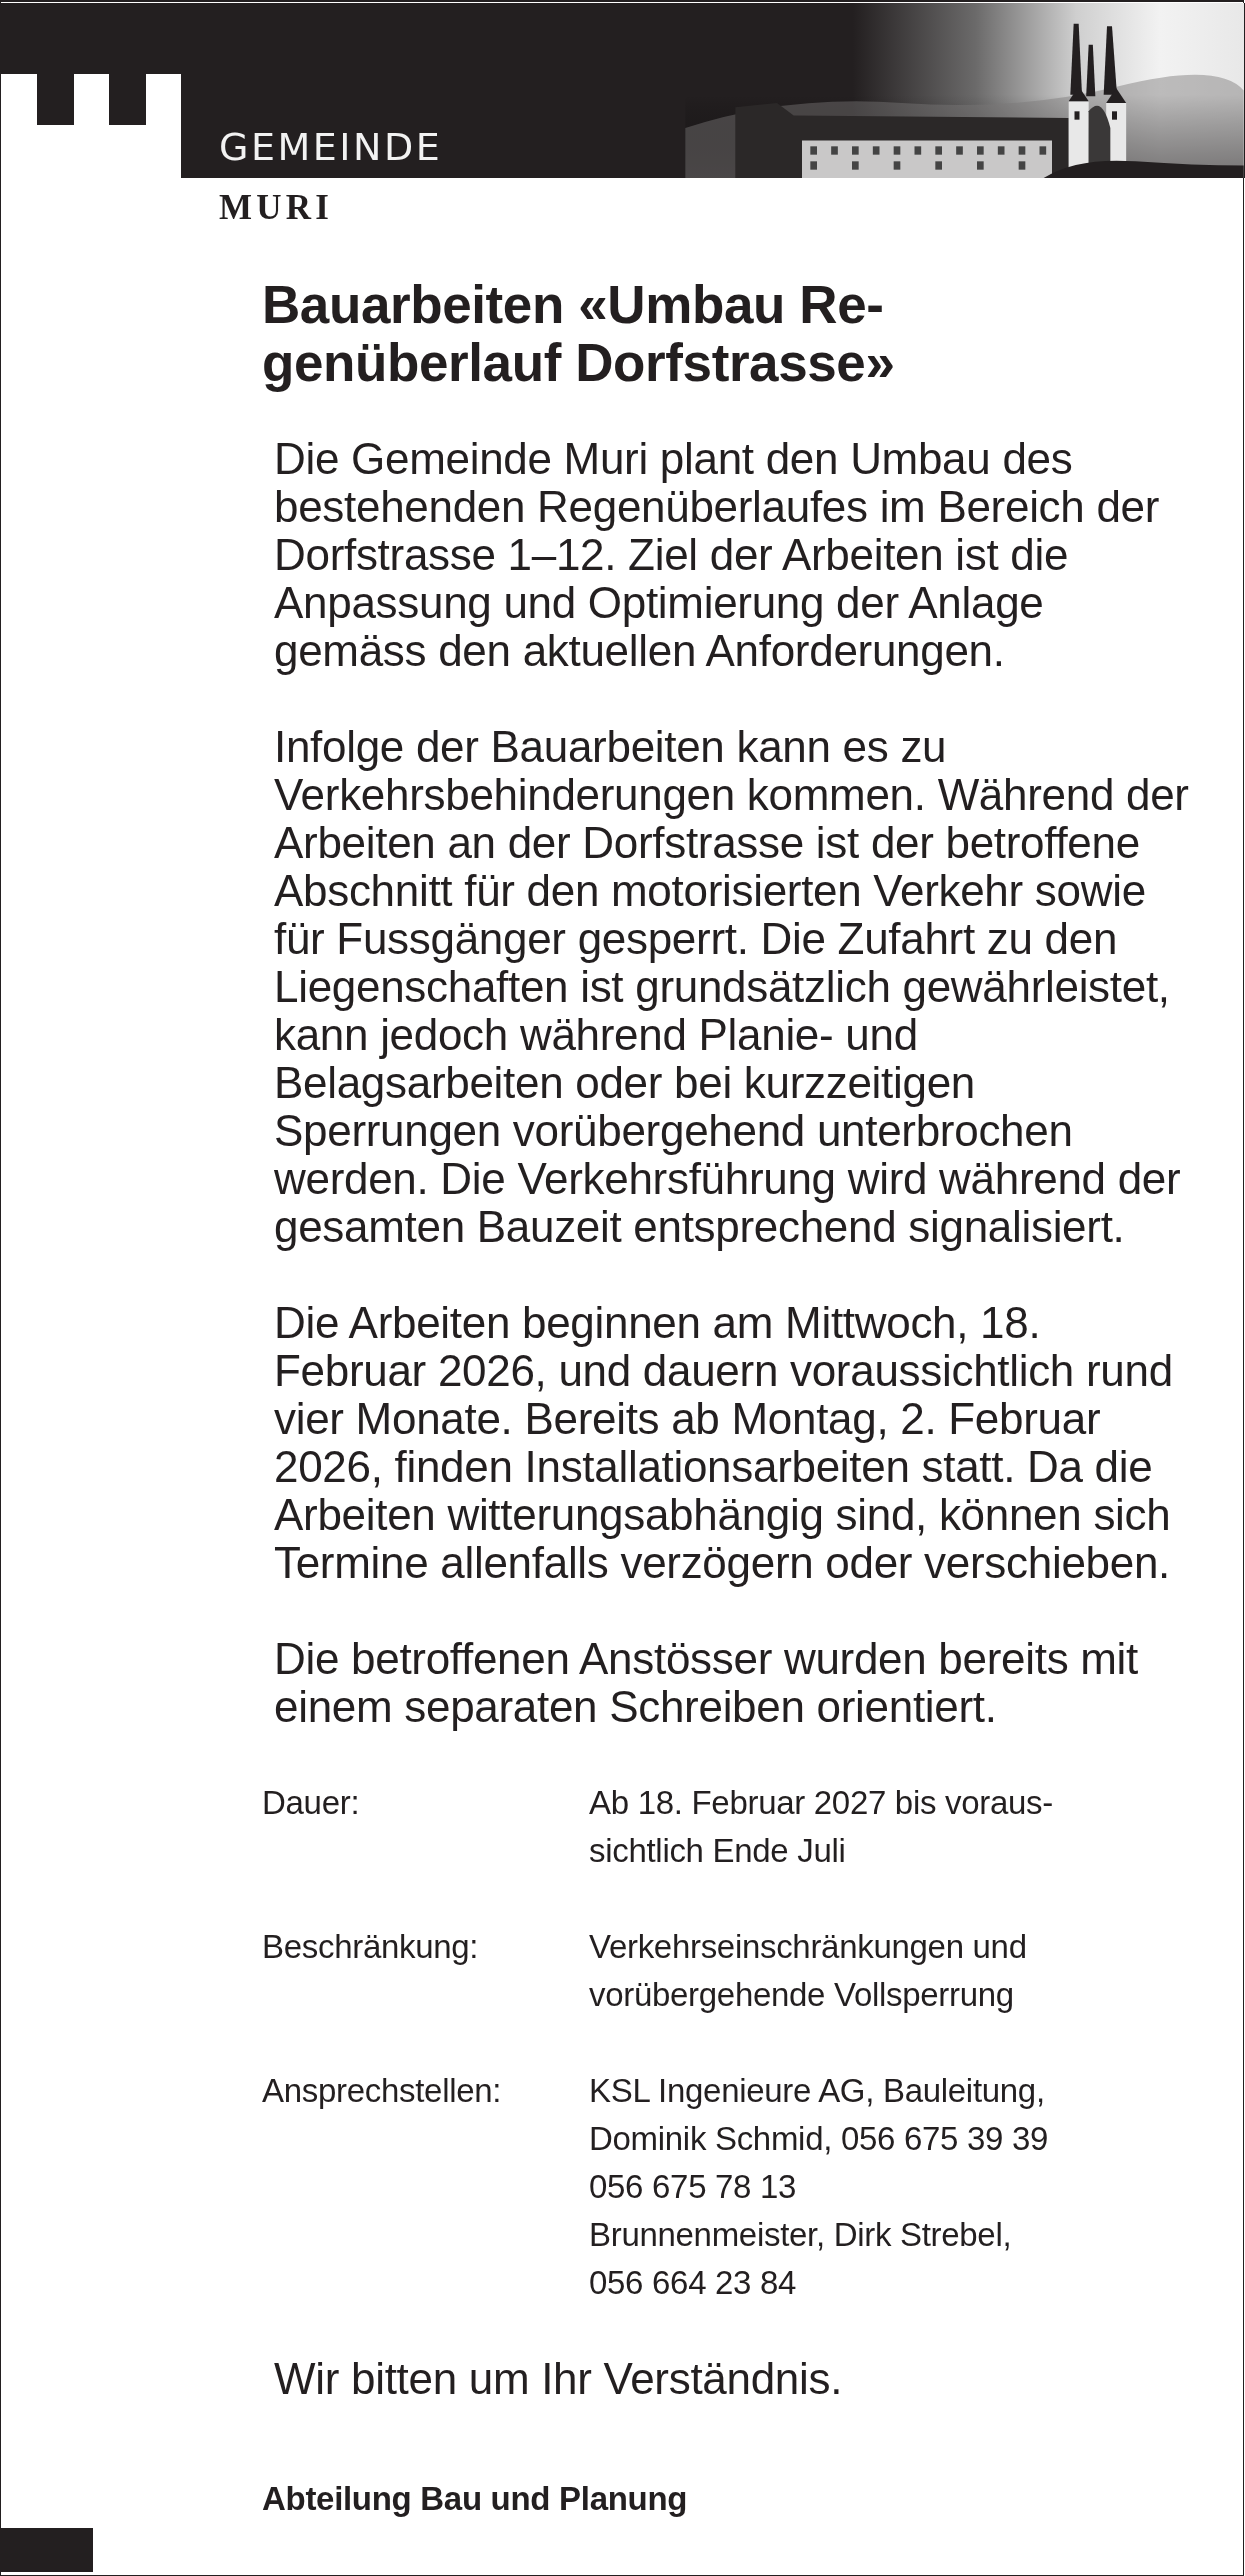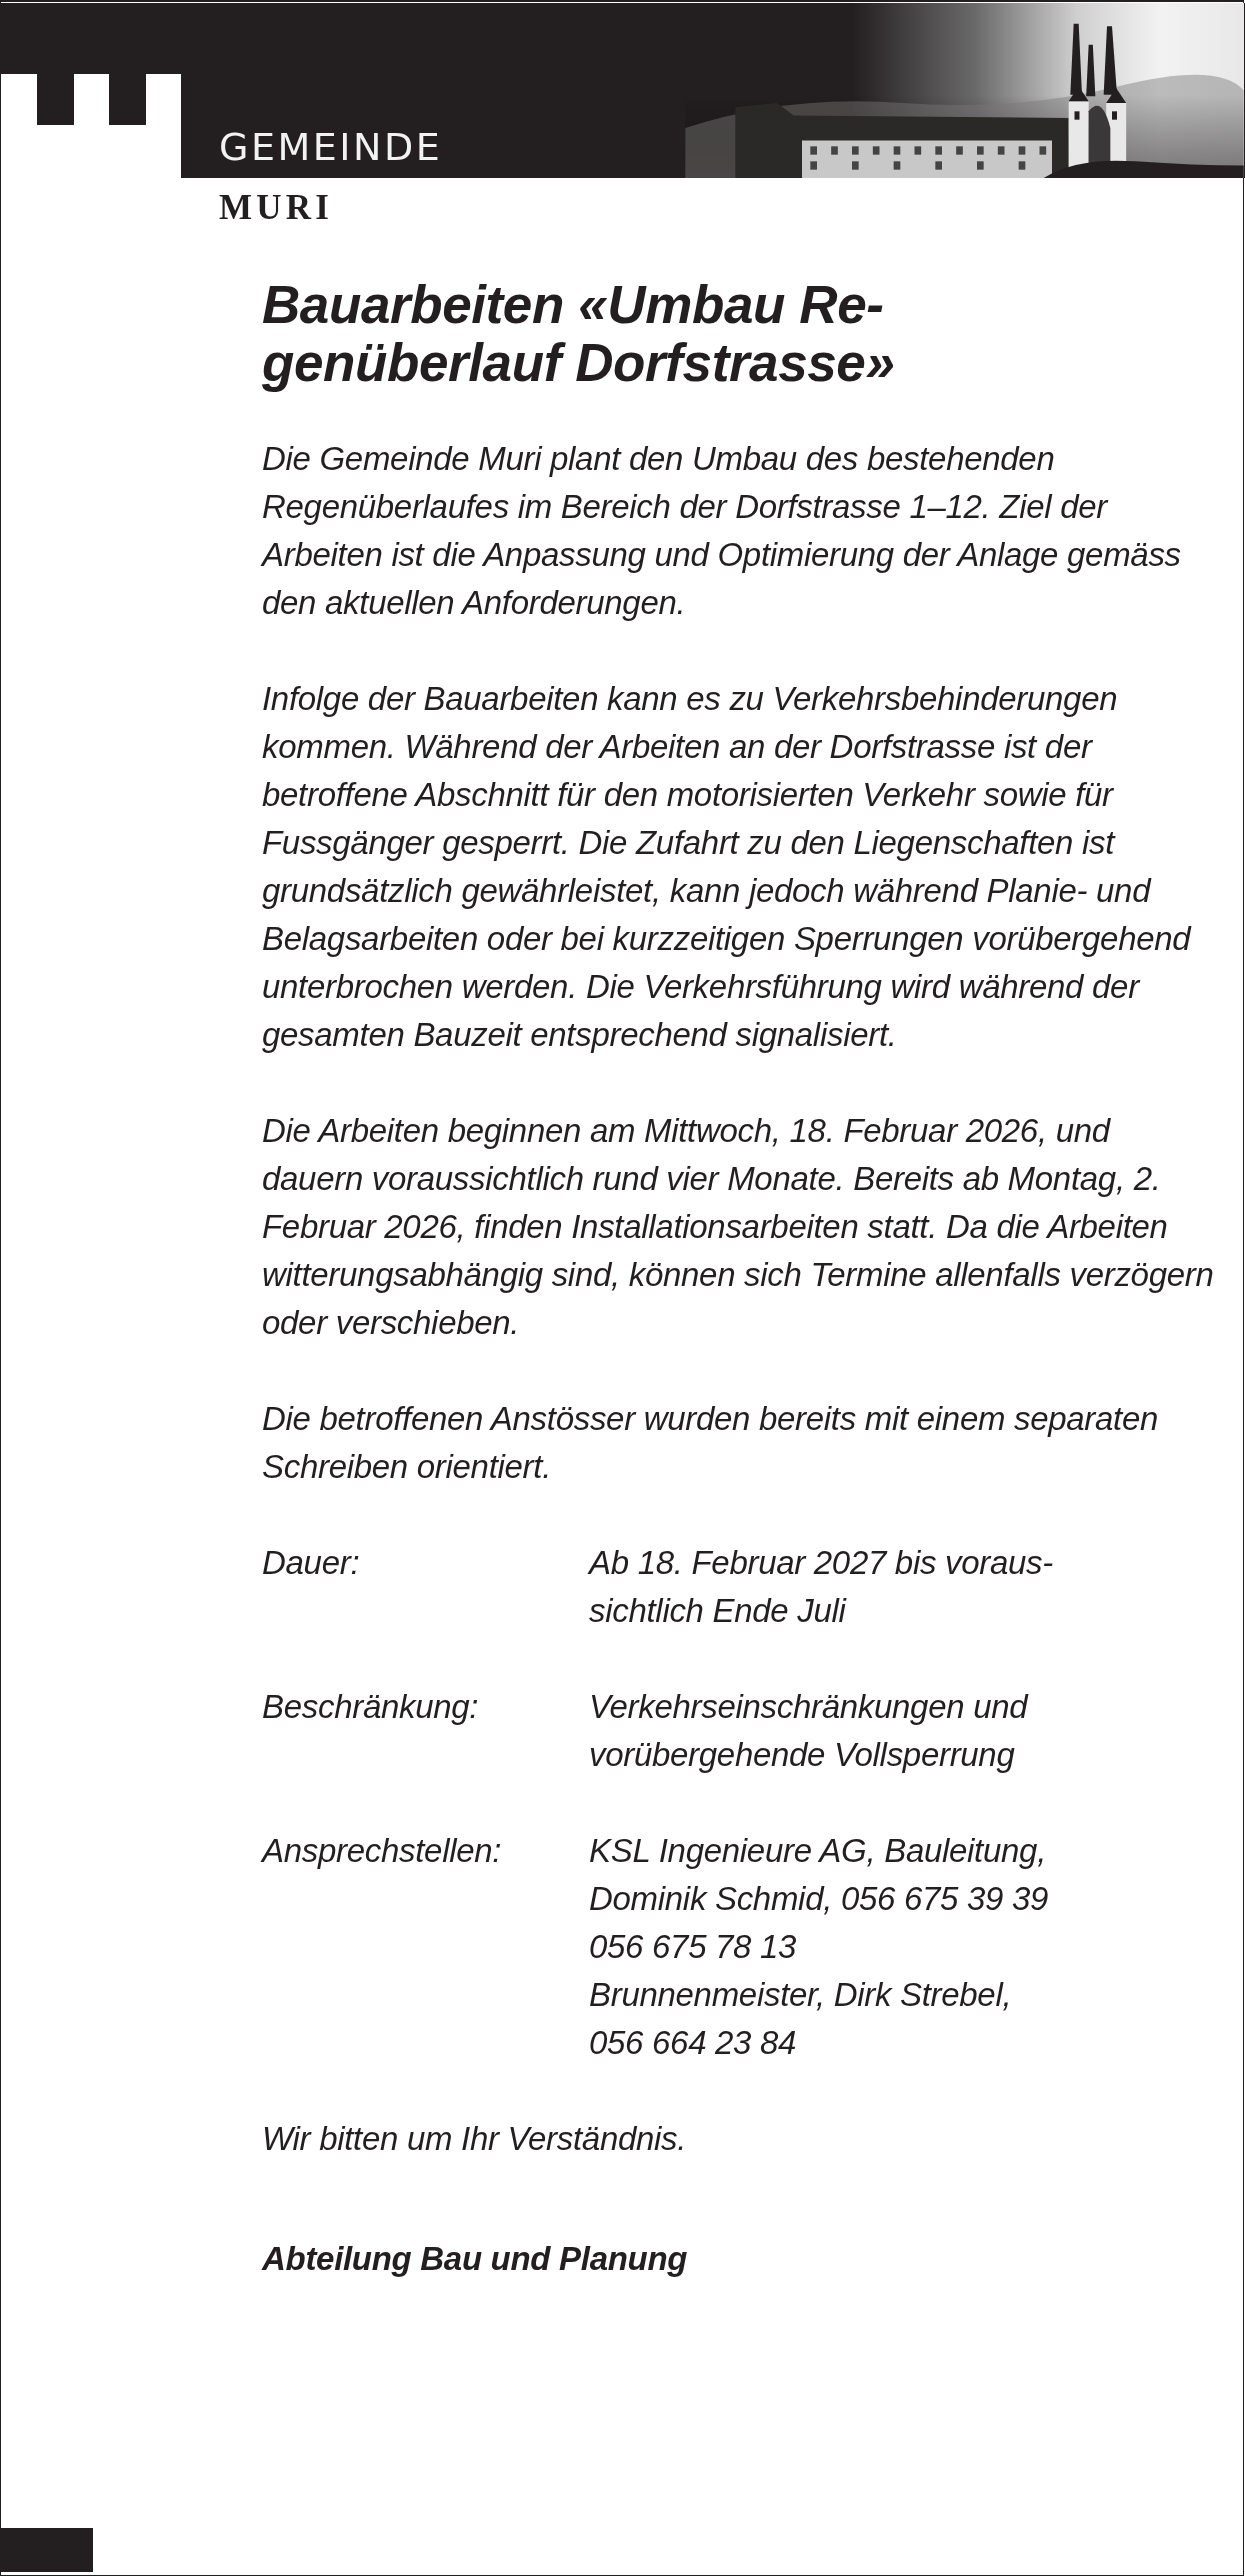--- a/index.html
+++ b/index.html
@@ -12,23 +12,23 @@
   .hdr-block { position:absolute; left:181px; top:2.5px; width:1065px; height:175px; background:#231f20; }
   .tooth { position:absolute; top:72px; width:37px; height:53px; background:#231f20; }
   .photo { position:absolute; left:685px; top:2.5px; width:559px; height:175px; overflow:hidden;
            background:linear-gradient(90deg,#231f20 0%,#231f20 30%,#6b6a6a 52%,#cfcfcf 70%,#f2f2f2 85%,#e8e8e8 100%); }
   .photo svg { position:absolute; left:0; top:0; }
   .gemeinde { position:absolute; left:219px; top:128px; font-size:38px; letter-spacing:2.5px; color:#f2f2f2;
               font-family:"DejaVu Sans", sans-serif; font-weight:normal; line-height:1; }
   .muri { position:absolute; left:219px; top:190px; font-size:35px; letter-spacing:4.2px; color:#231f20;
           font-family:Liberation Serif, serif; font-weight:bold; line-height:1; }
   
-  .content { position:absolute; left:262px; top:276px; width:952px;font-style:italic; }
+  .content { position:absolute; left:262px; top:276px; width:952px; }
   h1 { margin:0; font-size:53px; line-height:58px; font-weight:bold; letter-spacing:-0.4px; }
-  p { margin:0; font-size:33px; line-height:48px; letter-spacing:-0.3px; }
+  p { margin:12px; font-size:44px; line-height:48px; letter-spacing:-0.3px; }
   .para { margin-top:43px; }
   .para + .para { margin-top:48px; }
   .details { margin-top:48px; }
   .drow { display:flex; margin-bottom:48px;margin-top:16px; }
   .dlabel { width:327px; flex:none; font-size:33px; line-height:48px; letter-spacing:-0.3px; }
   .dval { font-size:33px; line-height:48px; letter-spacing:-0.3px; }
   .closing { margin-top:0; }
   .signature { margin-top:72px; font-weight:bold; font-size:33px; line-height:48px; letter-spacing:-0.3px; }
   .foot-block { position:absolute; left:0; top:2528px; width:93px; height:44px; background:#231f20; }
 </style>

